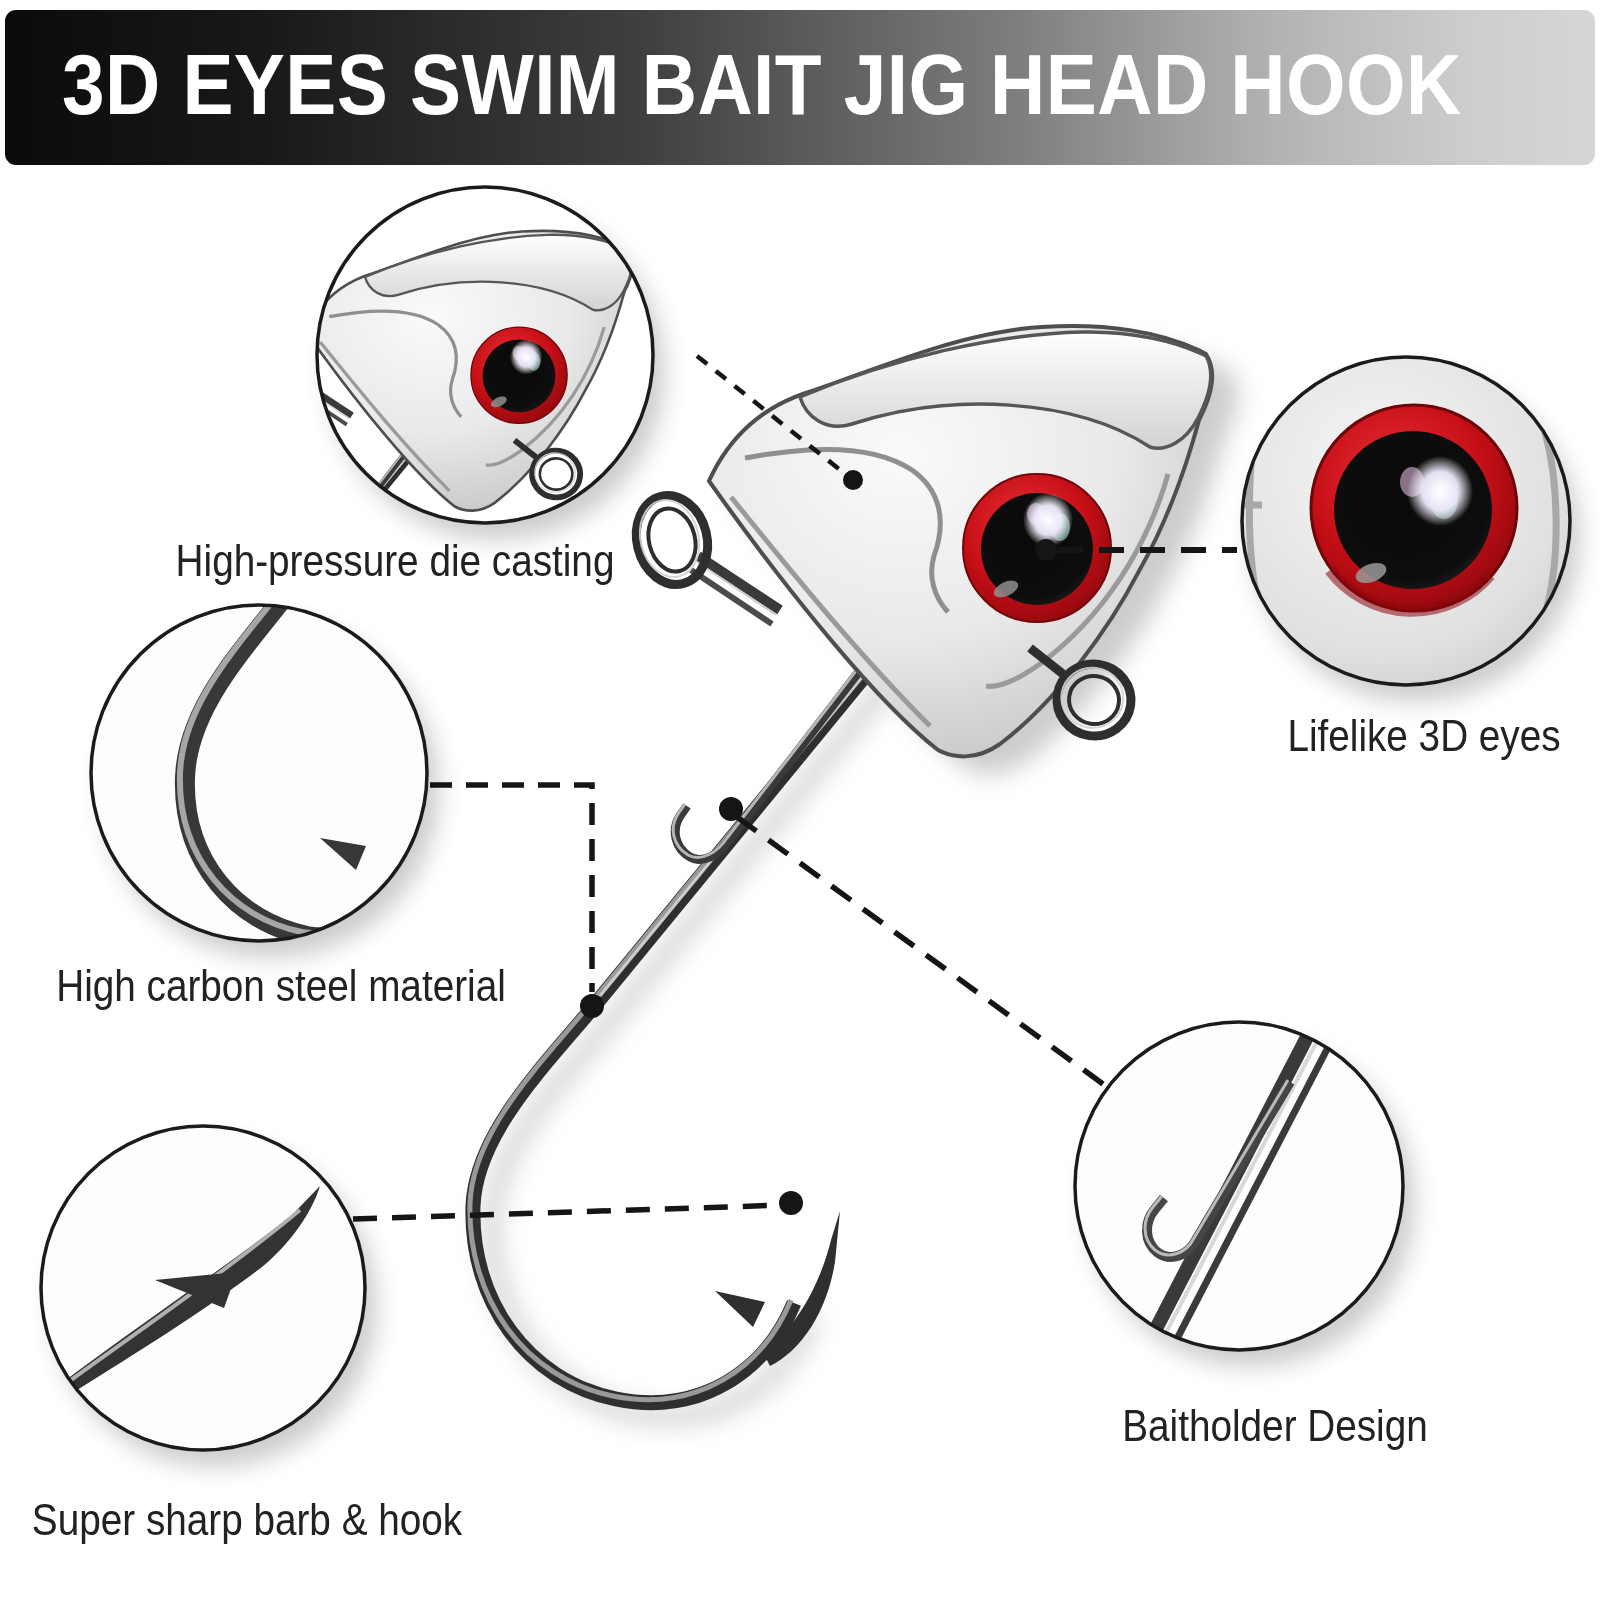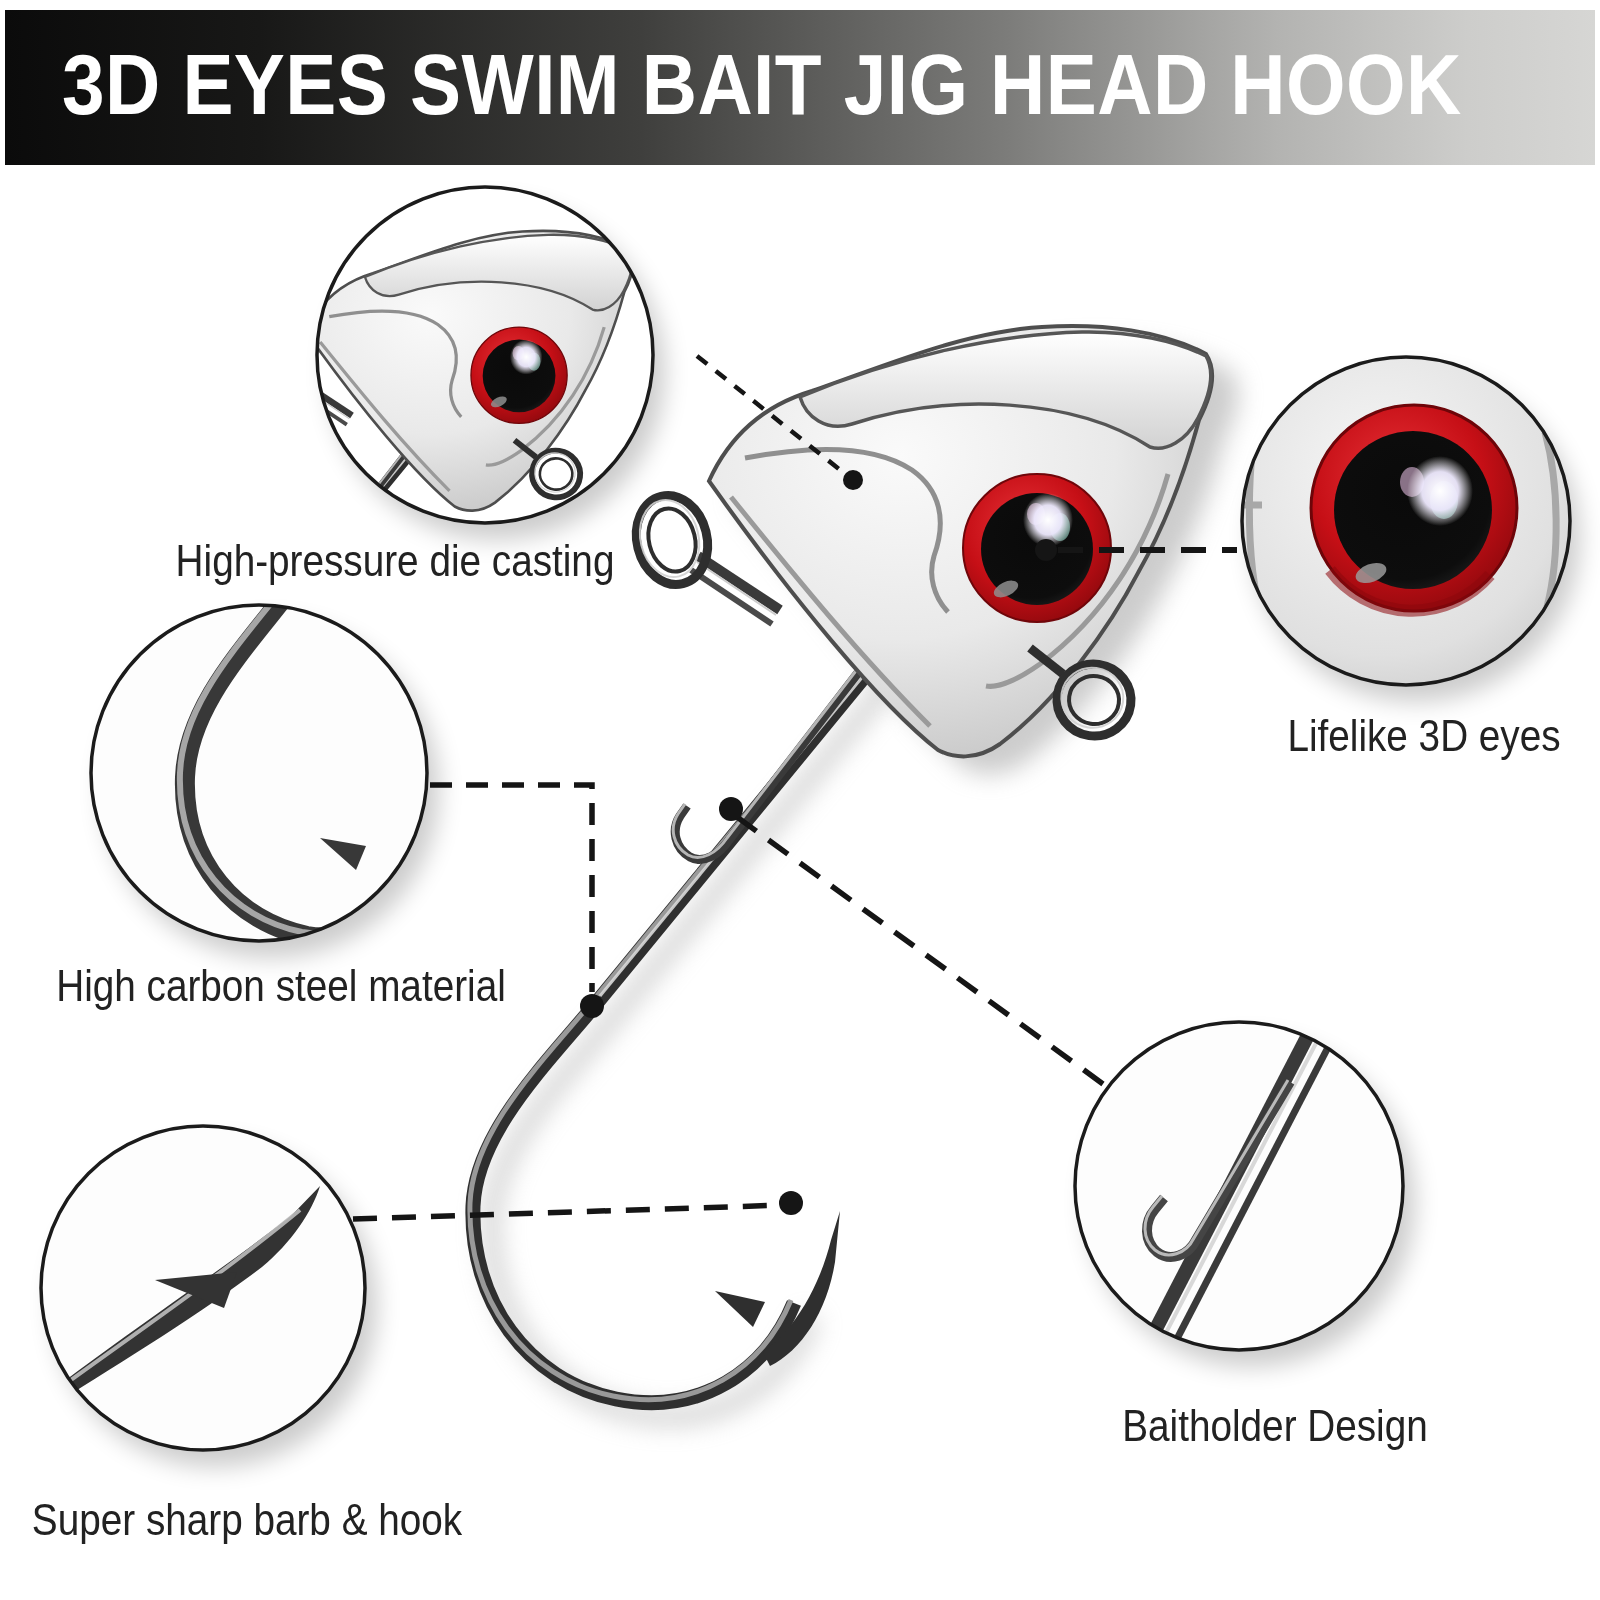--- a/index.html
+++ b/index.html
@@ -1,19 +1,19 @@
 <!DOCTYPE html>
 <html><head>
 <meta charset="utf-8">
 <style>
   html,body{margin:0;padding:0;background:#ffffff;}
   #stage{position:relative;width:1600px;height:1600px;background:#ffffff;overflow:hidden;
          font-family:"Liberation Sans","DejaVu Sans",sans-serif;}
   .banner{position:absolute;left:5px;top:10px;width:1590px;height:155px;
-          background:linear-gradient(90deg,#0b0b0b 0%,#181817 16%,#3f3f3d 40%,#7c7c7a 63%,#b3b3b1 80%,#cdcdcb 92%,#d6d6d4 100%);}
+          background:linear-gradient(90deg,#0b0b0b 0%,#181817 16%,#3f3f3d 40%,#7c7c7a 63%,#b3b3b1 80%,#cdcdcb 92%,#d6d6d4 100%);border-radius:11px;}
   .banner h1{position:absolute;left:57px;top:0;margin:0;height:155px;line-height:150px;
              font-size:85px;font-weight:bold;color:#ffffff;white-space:nowrap;
              letter-spacing:0.5px;transform:scaleX(0.90);transform-origin:left center;}
   .callout-label{position:absolute;margin:0;font-size:45px;font-weight:400;color:#222222;
                  white-space:nowrap;transform:translateX(-50%) scaleX(0.86);transform-origin:center top;line-height:1.1;}
   #lbl-die-casting {left:395px; top:536px;}
   #lbl-3d-eyes     {left:1424px;top:711px;}
   #lbl-carbon-steel{left:281px; top:961px;}
   #lbl-sharp-barb  {left:247px; top:1495px;}
   #lbl-baitholder  {left:1275px;top:1401px;}

